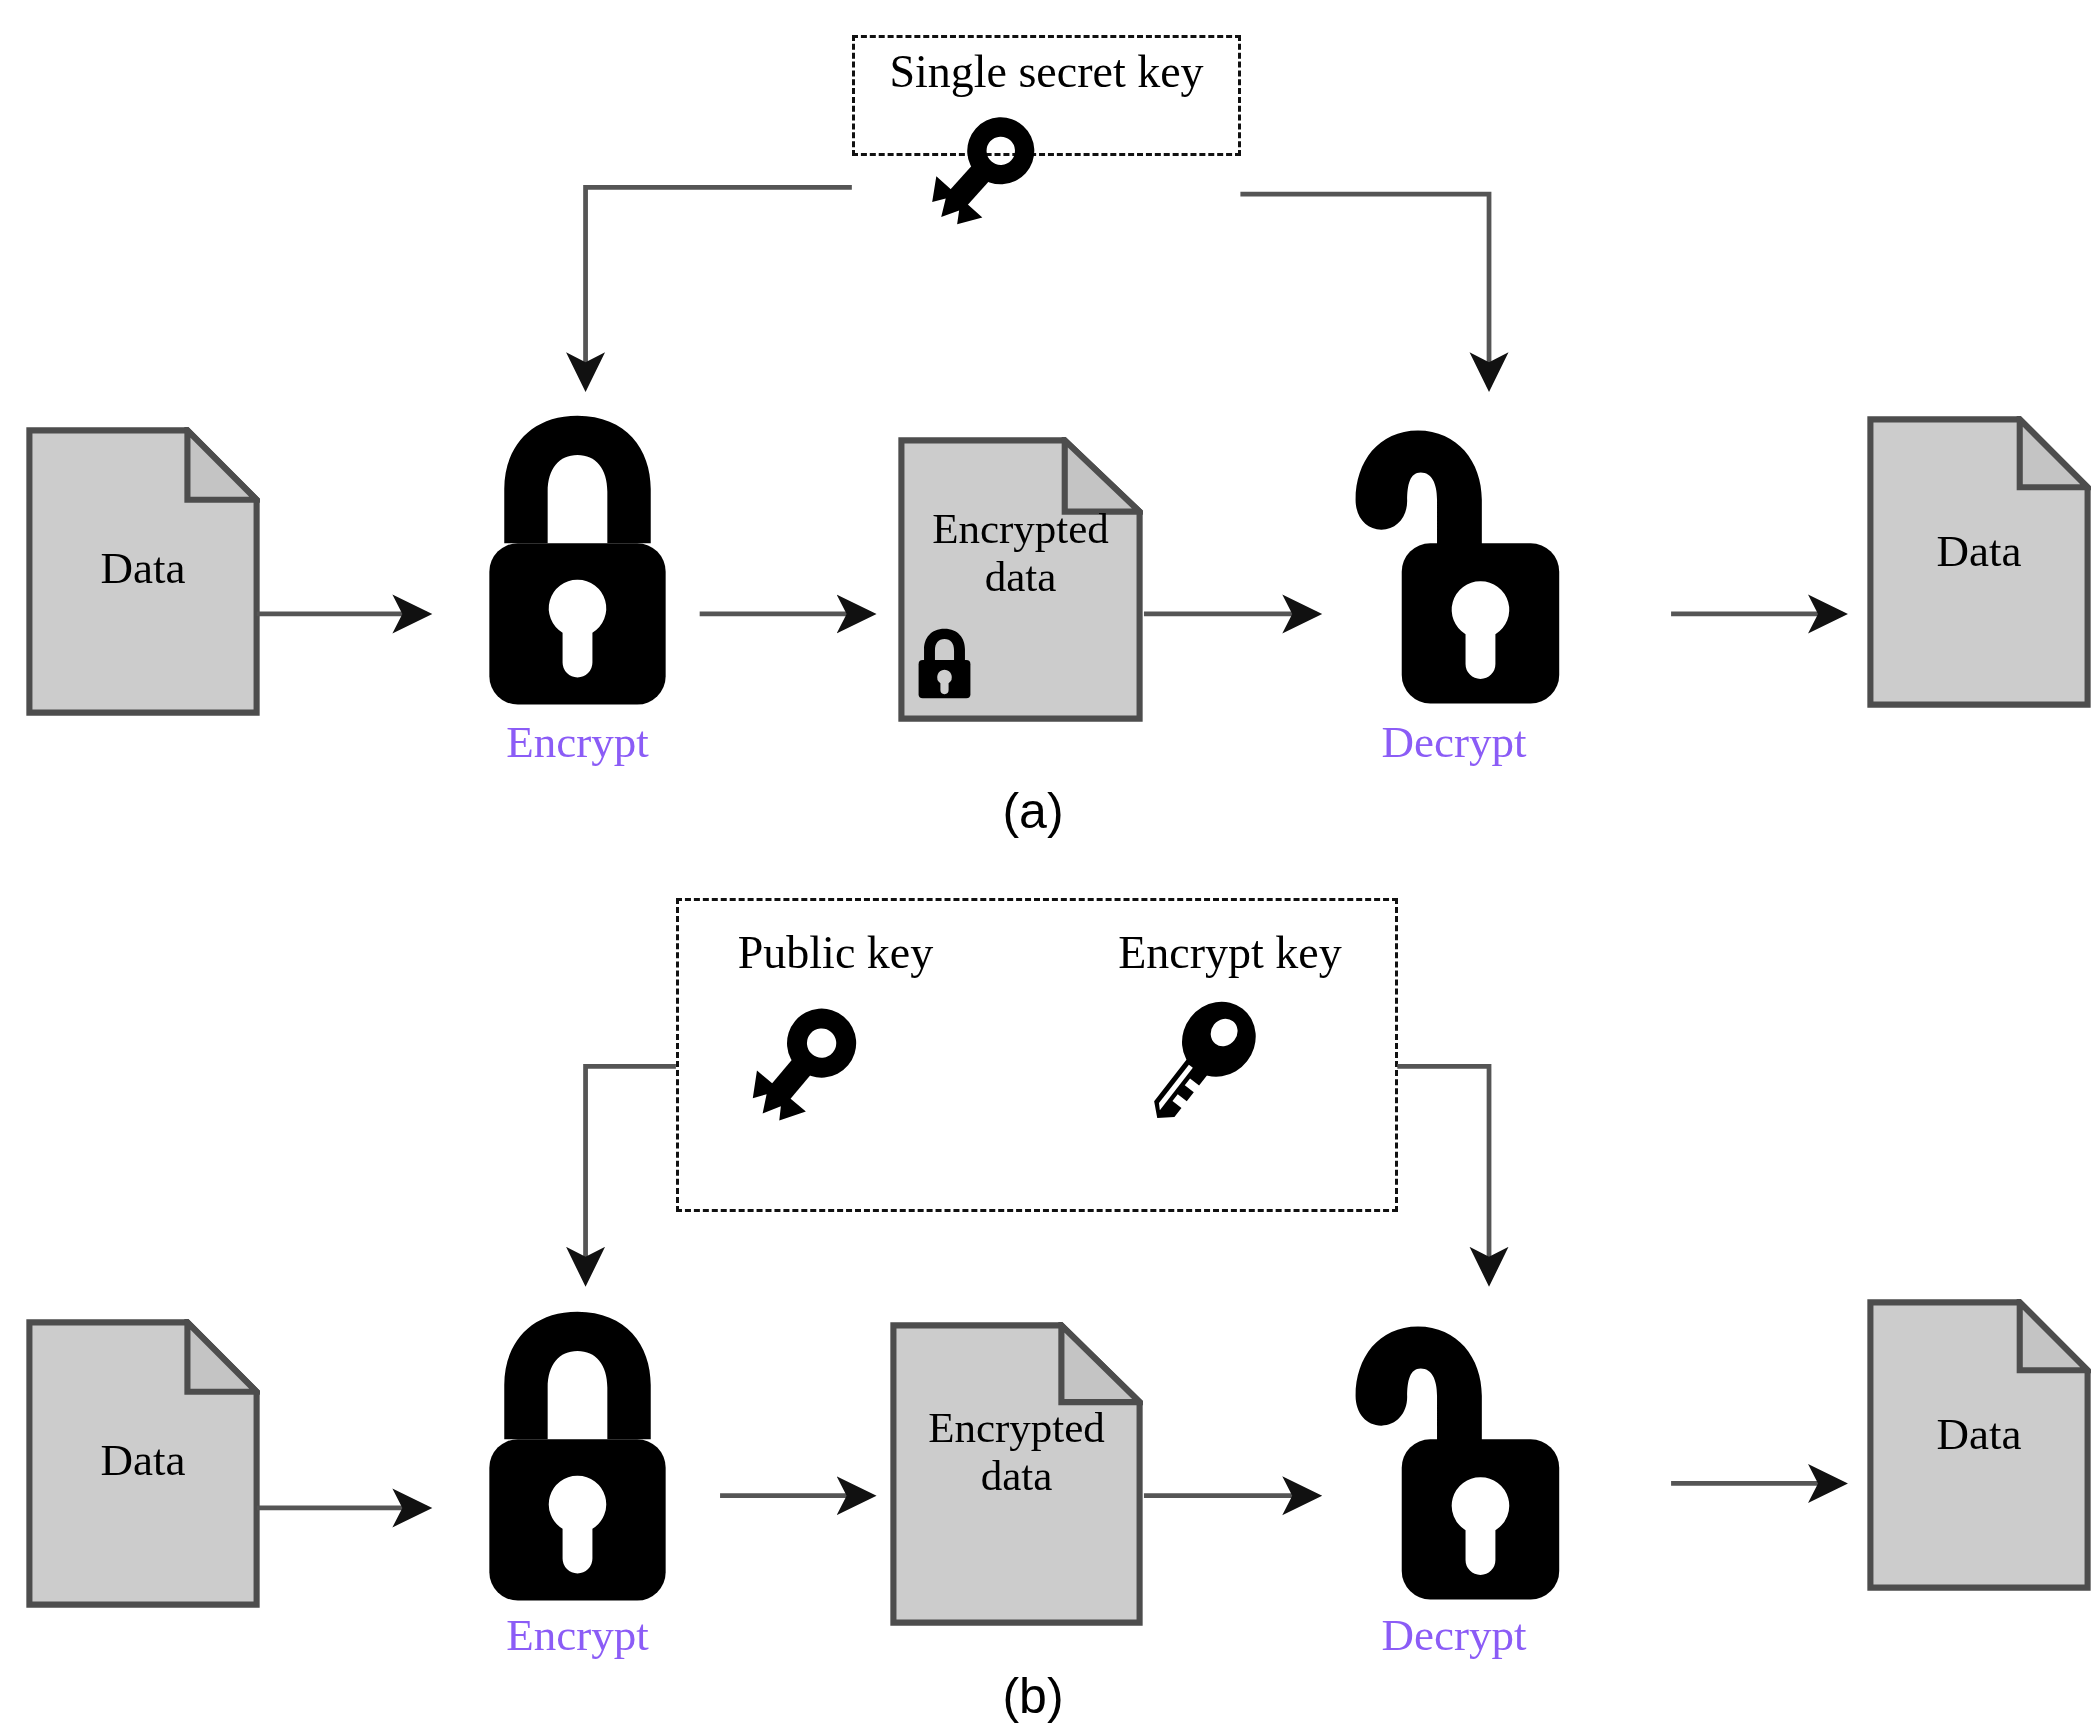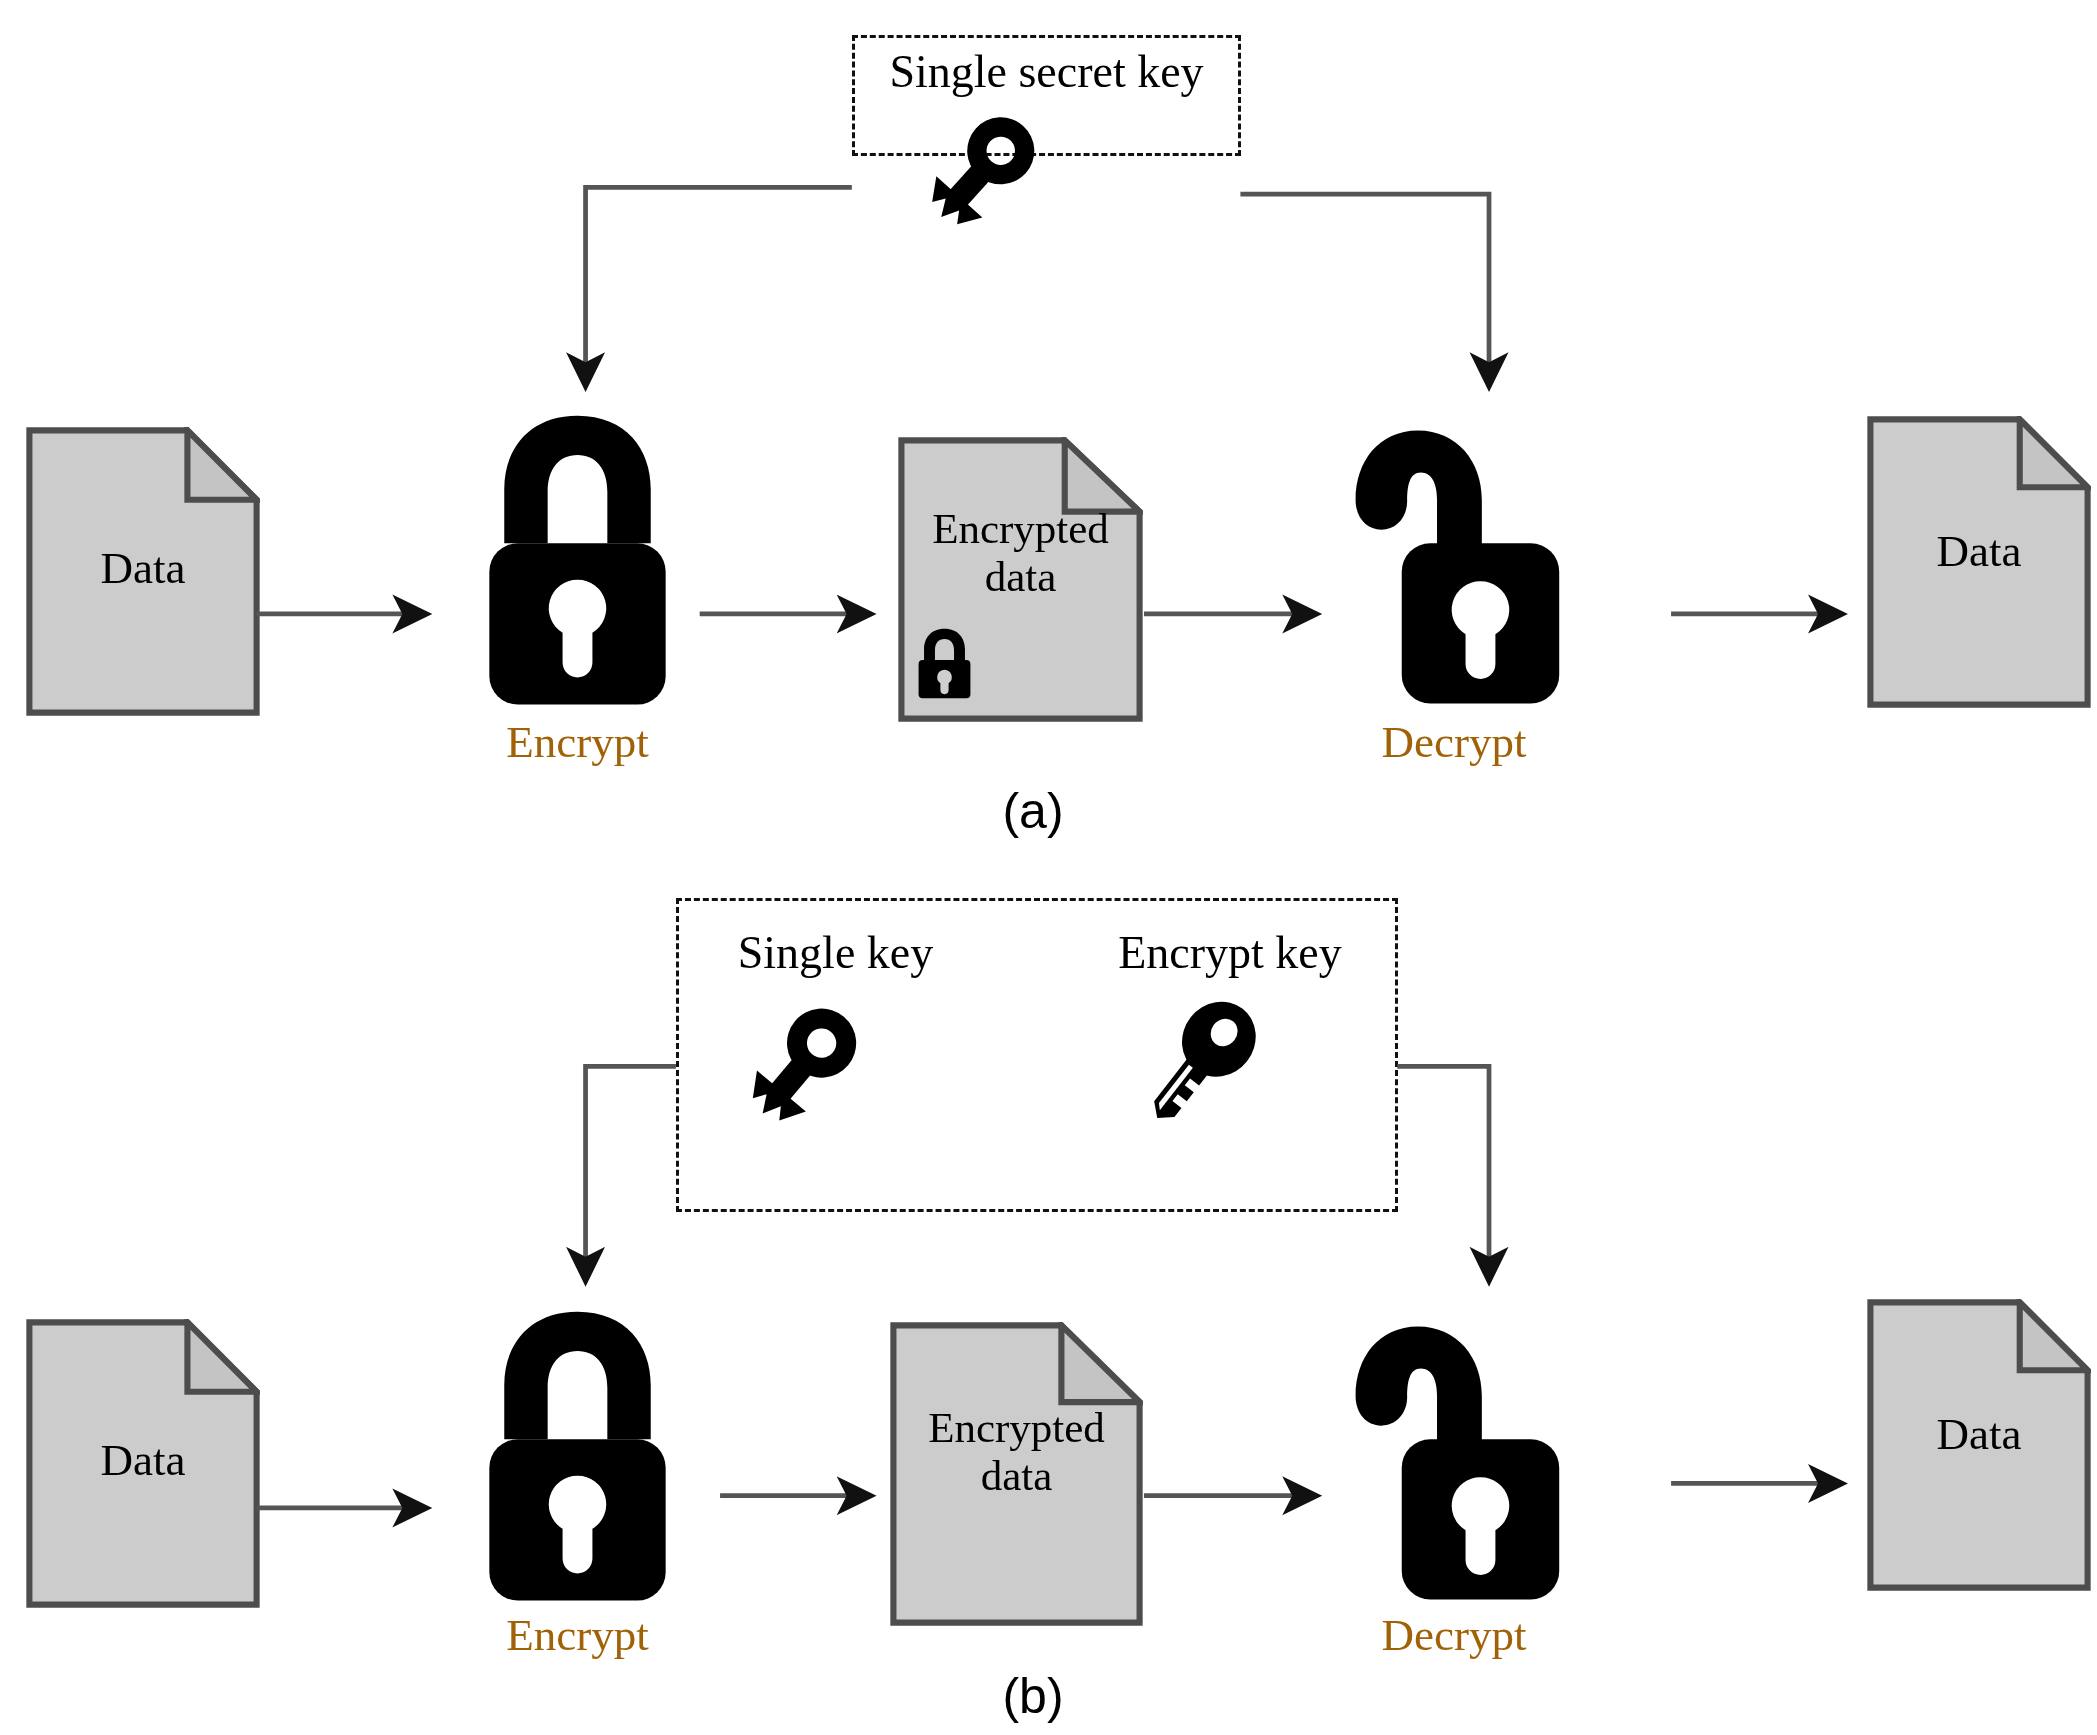--- a/index.html
+++ b/index.html
@@ -46,21 +46,21 @@
     font-family:"Liberation Serif", serif;
     color:#000;
     white-space:nowrap;
     text-align:center;
   }
 
   
   .caption{
     position:absolute;
     font-family:"Liberation Serif", serif;
-    color:#a16207;
+    color:#8b5cf6;
     text-align:center;
     white-space:nowrap;
   }
 
   
   .panel-label{
     position:absolute;
     font-family:"Liberation Sans", sans-serif;
     color:#000;
     text-align:center;
@@ -172,21 +172,21 @@
       <polygon points="5,5 225,5 325,105 325,425 5,425" fill="#cccccc" stroke="#4d4d4d" stroke-width="9" stroke-linejoin="miter"></polygon>
       <polygon points="225,5 325,105 225,105" fill="#c4c4c4" stroke="#4d4d4d" stroke-width="9" stroke-linejoin="miter"></polygon>
     </svg>
     <div class="doc-label" style="top:110px;font-size:45px;">Data</div>
   </div>
 
   <div class="panel-label" style="left:938px;top:766px;width:190px;font-size:50px;">(a)</div>
 
   <div class="keybox" style="left:676px;top:882px;width:722px;height:314px;"></div>
 
-  <div class="keybox-label" style="left:703px;top:910px;width:265px;font-size:46px;">Single key</div>
+  <div class="keybox-label" style="left:703px;top:910px;width:265px;font-size:46px;">Public key</div>
   <div class="keybox-label" style="left:1094px;top:910px;width:272px;font-size:46px;">Encrypt key</div>
 
   <div class="keyicon" style="left:738px;top:978px;width:133px;height:139px;">
     <svg viewBox="0 0 100 100" xmlns="http://www.w3.org/2000/svg">
       <g transform="rotate(40 50 50)">
         <path d="M50 4
                  a26 26 0 1 1 0 52
                  a26 26 0 1 1 0 -52 Z
                  M50 19
                  a11 11 0 1 0 0 22

